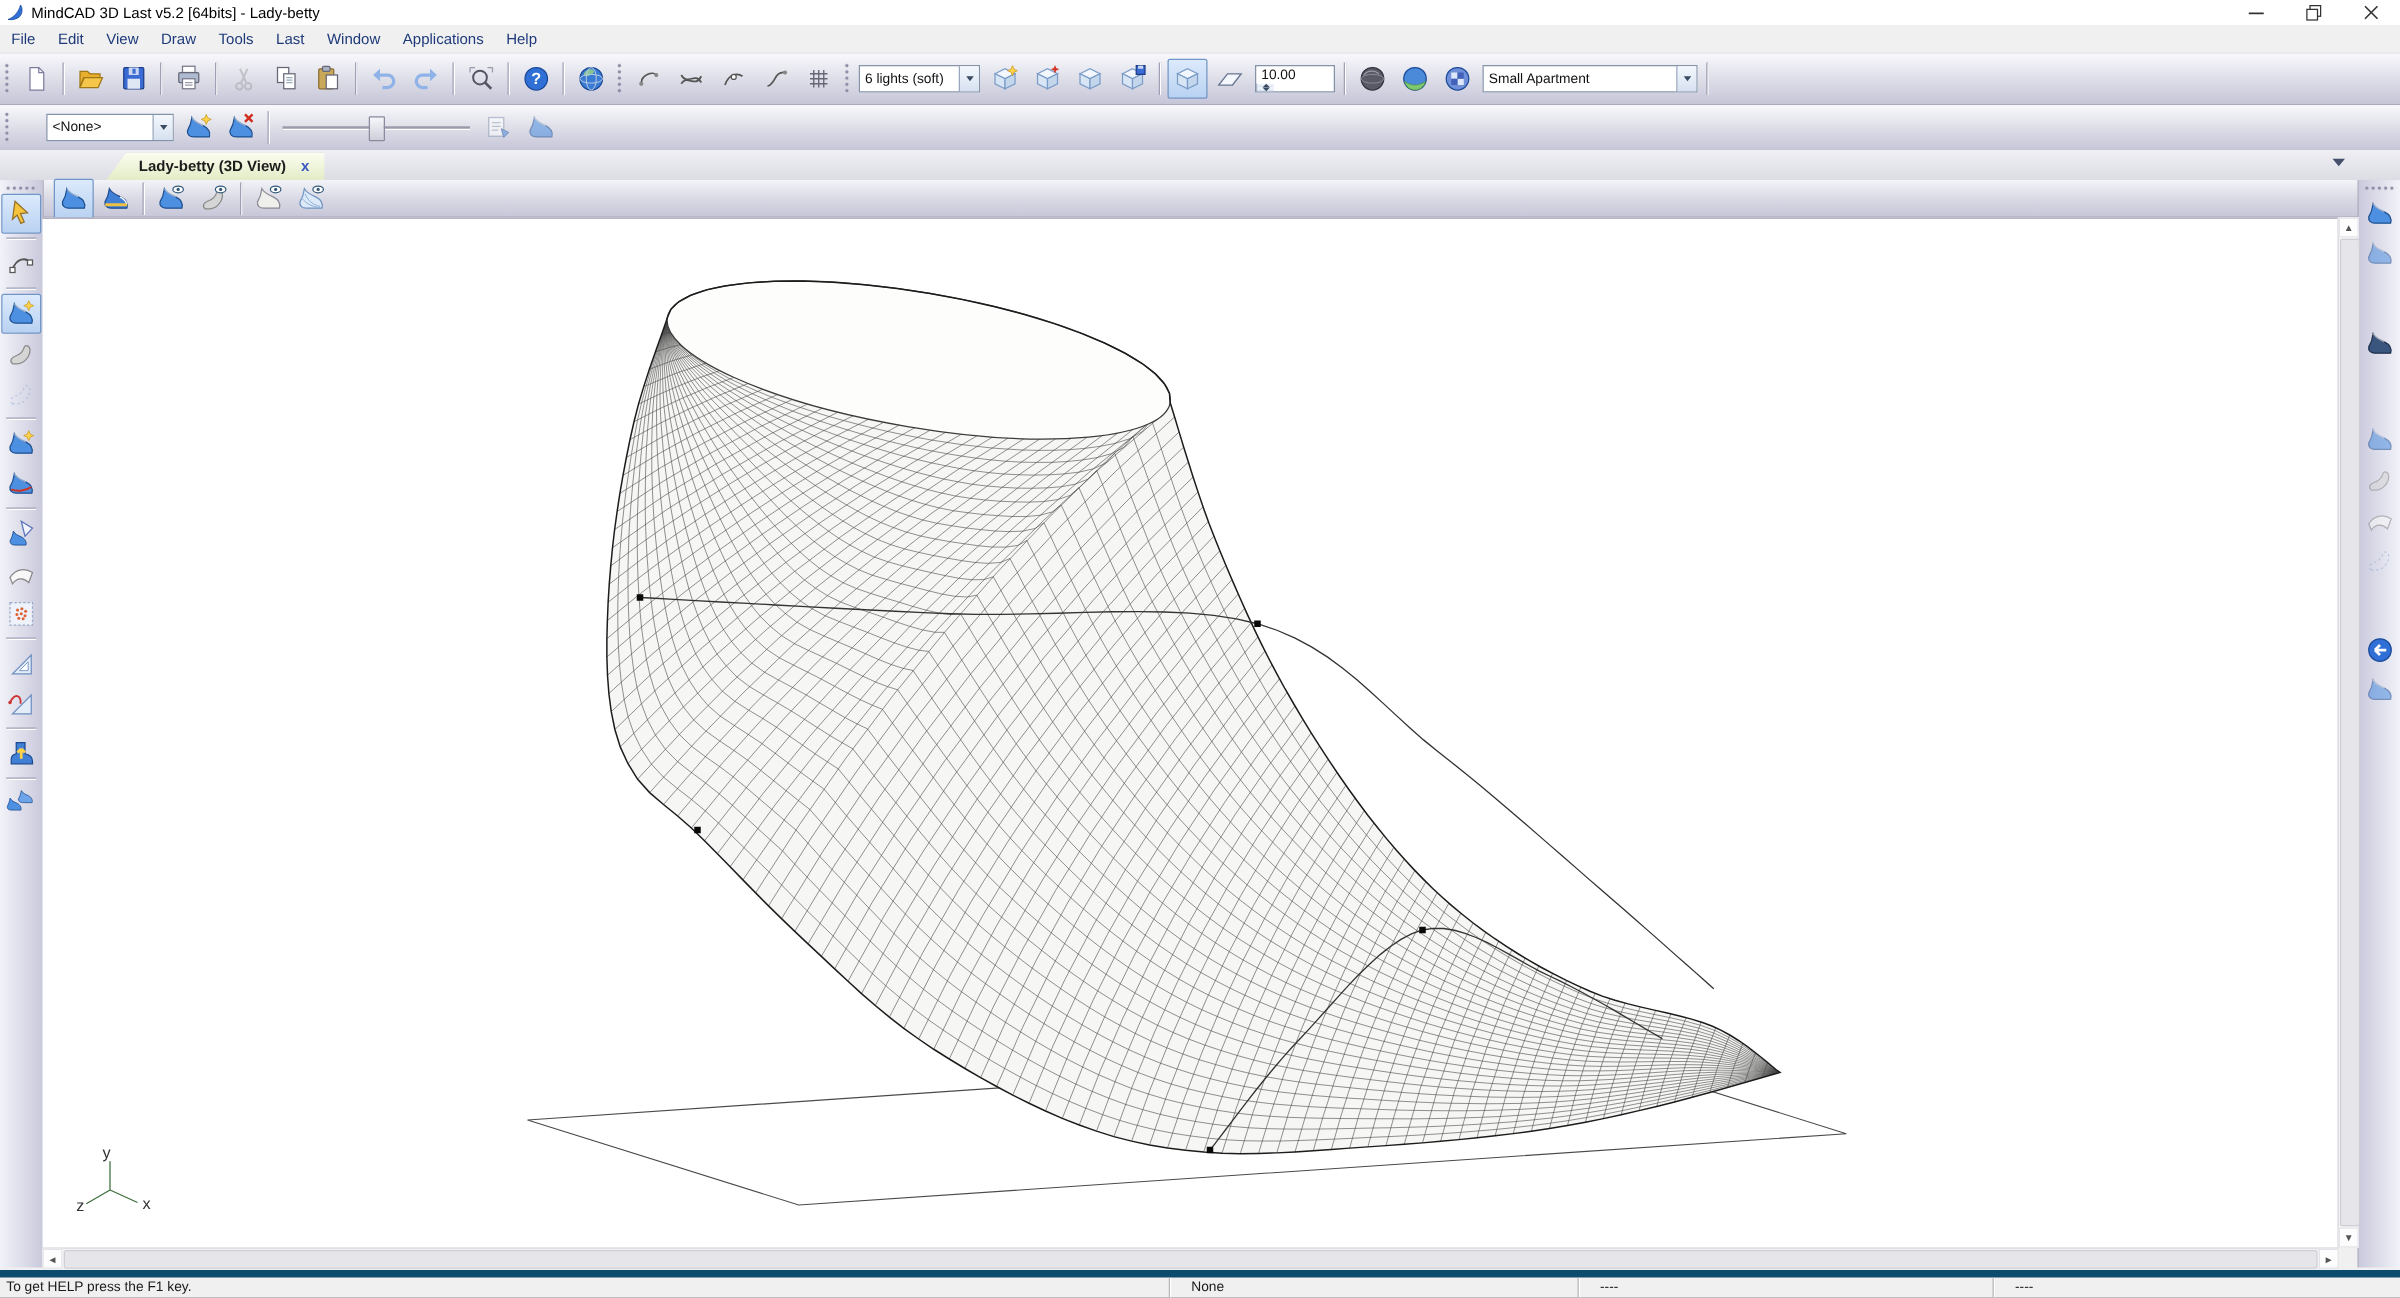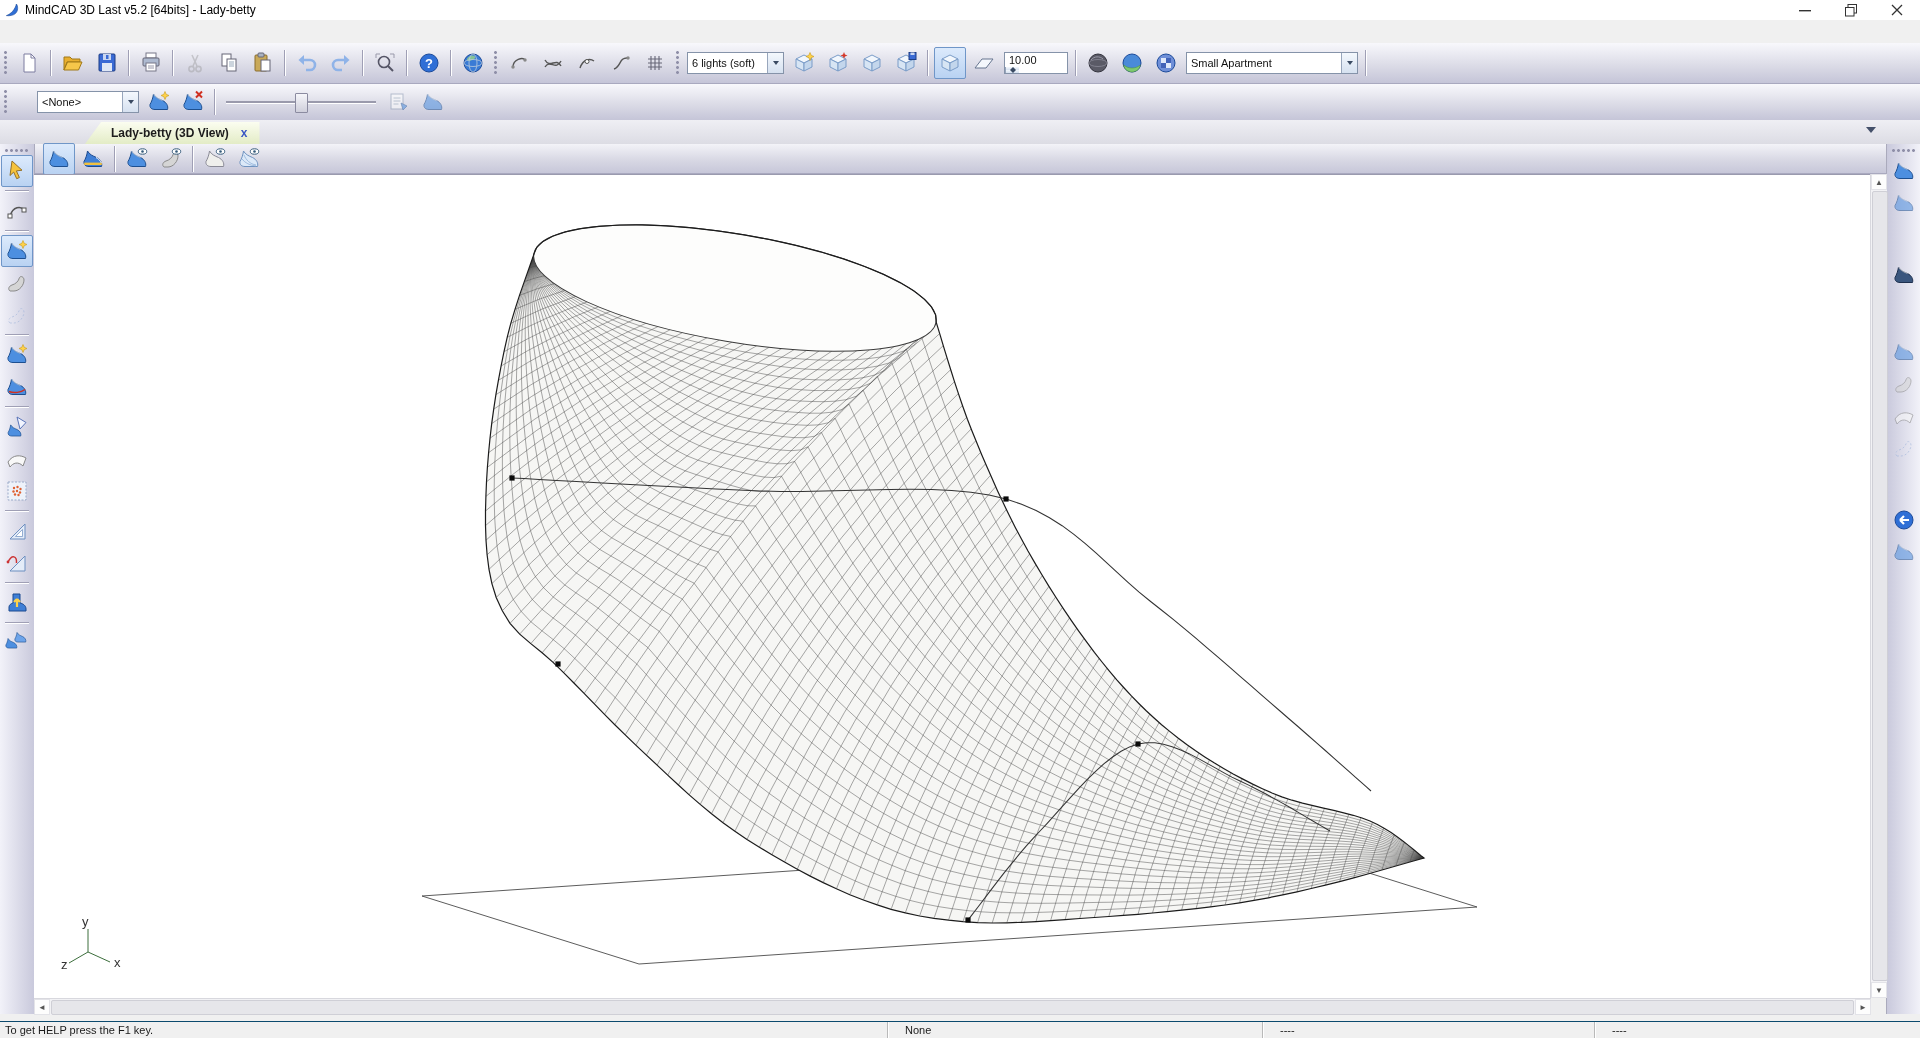--- a/index.html
+++ b/index.html
@@ -54,24 +54,24 @@
   .spacer{width:1px;}
   
   #viewport{position:absolute;left:34px;top:174px;width:1837px;height:824px;background:#ffffff;border-top:1px solid #9a9aae;}
   
   #vscroll{position:absolute;right:33px;top:174px;width:16px;height:824px;background:#f2f2f5;border-left:1px solid #d8d8de;}
   #hscroll{position:absolute;left:34px;top:998px;width:1837px;height:16px;background:#f2f2f5;border-top:1px solid #d8d8de;display:flex;}
   .sbtn{width:16px;height:16px;display:flex;align-items:center;justify-content:center;background:#fdfdfd;border:1px solid #e3e3e8;box-sizing:border-box;color:#555;font-size:8px;}
   .sthumb-v{position:absolute;left:1px;top:17px;width:14px;height:788px;background:#e6e6ea;border:1px solid #cfcfd6;border-radius:2px;}
   .sthumb-h{margin:1px;height:13px;flex:1;background:#e6e6ea;border:1px solid #cfcfd6;border-radius:2px;}
   
-  #statusbar{position:absolute;left:0;bottom:0;width:1920px;height:16px;background:#f0f0f0;border-top:1px solid #0c4a6e;display:flex;align-items:center;font-size:11px;color:#1a1a1a;}
+  #statusbar{position:absolute;left:0;bottom:0;width:1920px;height:16px;background:#f0f0f0;border-top:6px solid #0c4a6e;display:flex;align-items:center;font-size:11px;color:#1a1a1a;}
   .spanel{height:100%;display:flex;align-items:center;border-left:1px solid #b9b9b9;box-shadow:inset 1px 0 0 #fff;padding-left:17px;box-sizing:border-box;}
   #status-message{flex:1;padding-left:5px;}
-  #status-mode{width:375px;}
+  #status-mode{width:327px;}
   #status-p3{width:332px;}
   #status-p4{width:326px;}
 </style>
 </head>
 <body>
 
 <div id="app">
 
   <div id="titlebar">
     <svg class="appicon" viewBox="0 0 20 20">
@@ -91,20 +91,31 @@
           </svg>
         </div>
       <div class="winbtn">
           <svg width="22" height="20" viewBox="0 0 22 20">
             <path d="M6 5l10 10M16 5L6 15" stroke="#333" stroke-width="1.3"></path>
           </svg>
         </div>
     </div>
   </div>
 
+  <div id="menubar">
+      <div class="menuitem">File</div>
+      <div class="menuitem">Edit</div>
+      <div class="menuitem">View</div>
+      <div class="menuitem">Draw</div>
+      <div class="menuitem">Tools</div>
+      <div class="menuitem">Last</div>
+      <div class="menuitem">Window</div>
+      <div class="menuitem">Applications</div>
+      <div class="menuitem">Help</div>
+    </div>
 
   <div id="tbrow1" class="tbrow">
       <div class="tgrip"></div>
       <div class="tbtn">
         <svg viewBox="0 0 24 24">
           <path d="M7 3h7l4 4v14H7z" fill="#fff" stroke="#7c7ca0"></path>
           <path d="M14 3v4h4" fill="none" stroke="#7c7ca0"></path>
         </svg>
       </div>
       <div class="tsep"></div>

